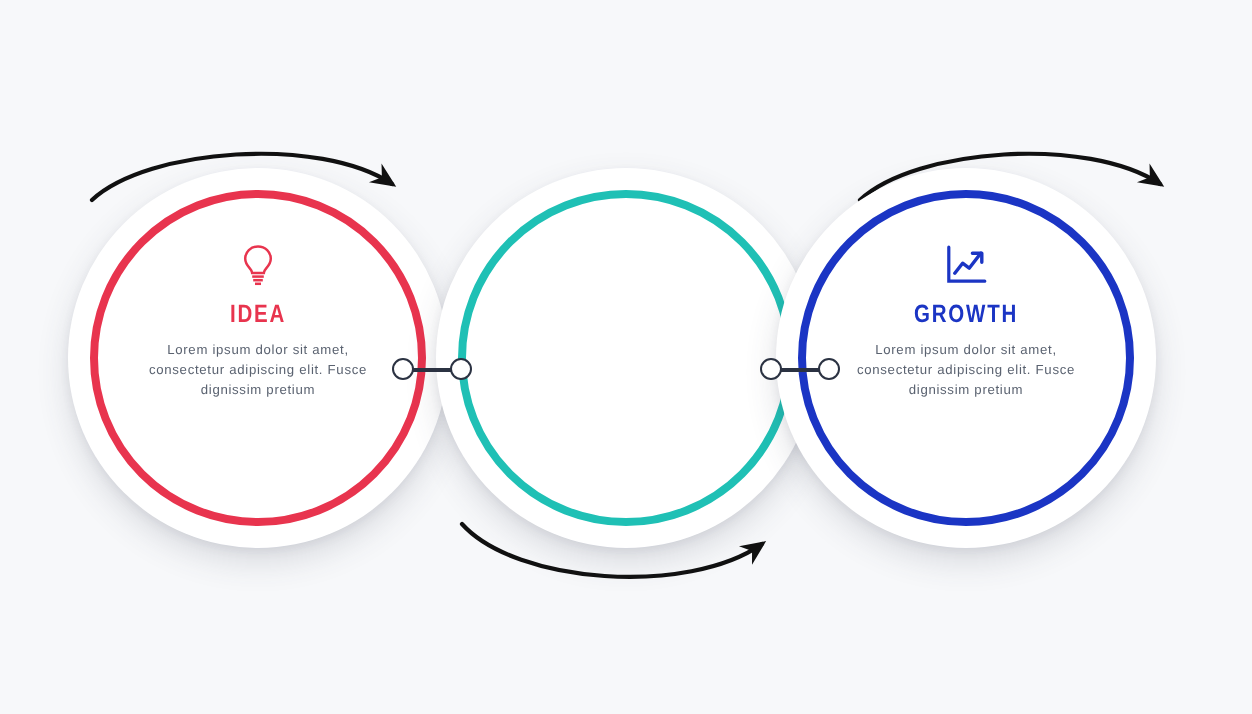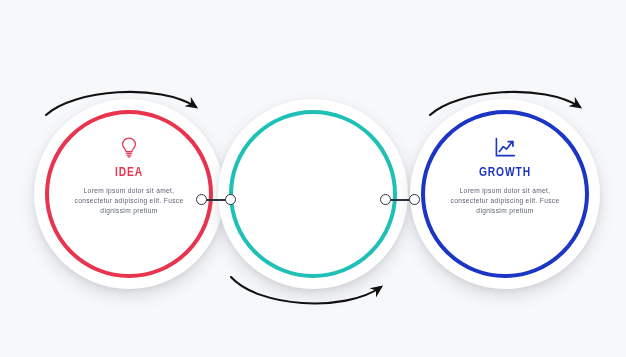--- a/index.html
+++ b/index.html
@@ -2,32 +2,32 @@
 <html><head>
 <meta charset="utf-8">
 <style>
   * { margin:0; padding:0; box-sizing:border-box; }
   html,body { width:626px; height:357px; overflow:hidden; }
   body {
     background:#f7f8fa;
     font-family:"Liberation Sans", sans-serif;
     position:relative;
   }
-  #stage { position:absolute; inset:0;margin-top:15px; }
+  #stage { position:absolute; inset:0; }
 
   
   .arrows-layer { position:absolute; left:0; top:0; width:626px; height:357px; z-index:1; }
 
   
   .steps { position:absolute; left:0; top:0; width:626px; height:357px; z-index:2; }
 
   .step { position:absolute; top:84px; width:190px; height:190px; }
   .step-1 { left:34px; }
   .step-2 { left:218px; }
-  .step-3 { left:410px; }
+  .step-3 { left:388px; }
 
   .disc {
     position:absolute; inset:0;
     border-radius:50%;
     background:#ffffff;
     box-shadow:0 7px 16px rgba(60,70,90,0.16), 0 2px 5px rgba(60,70,90,0.08);
   }
   .ring {
     position:absolute; left:11px; top:11px; right:11px; bottom:11px;
     border-radius:50%;

